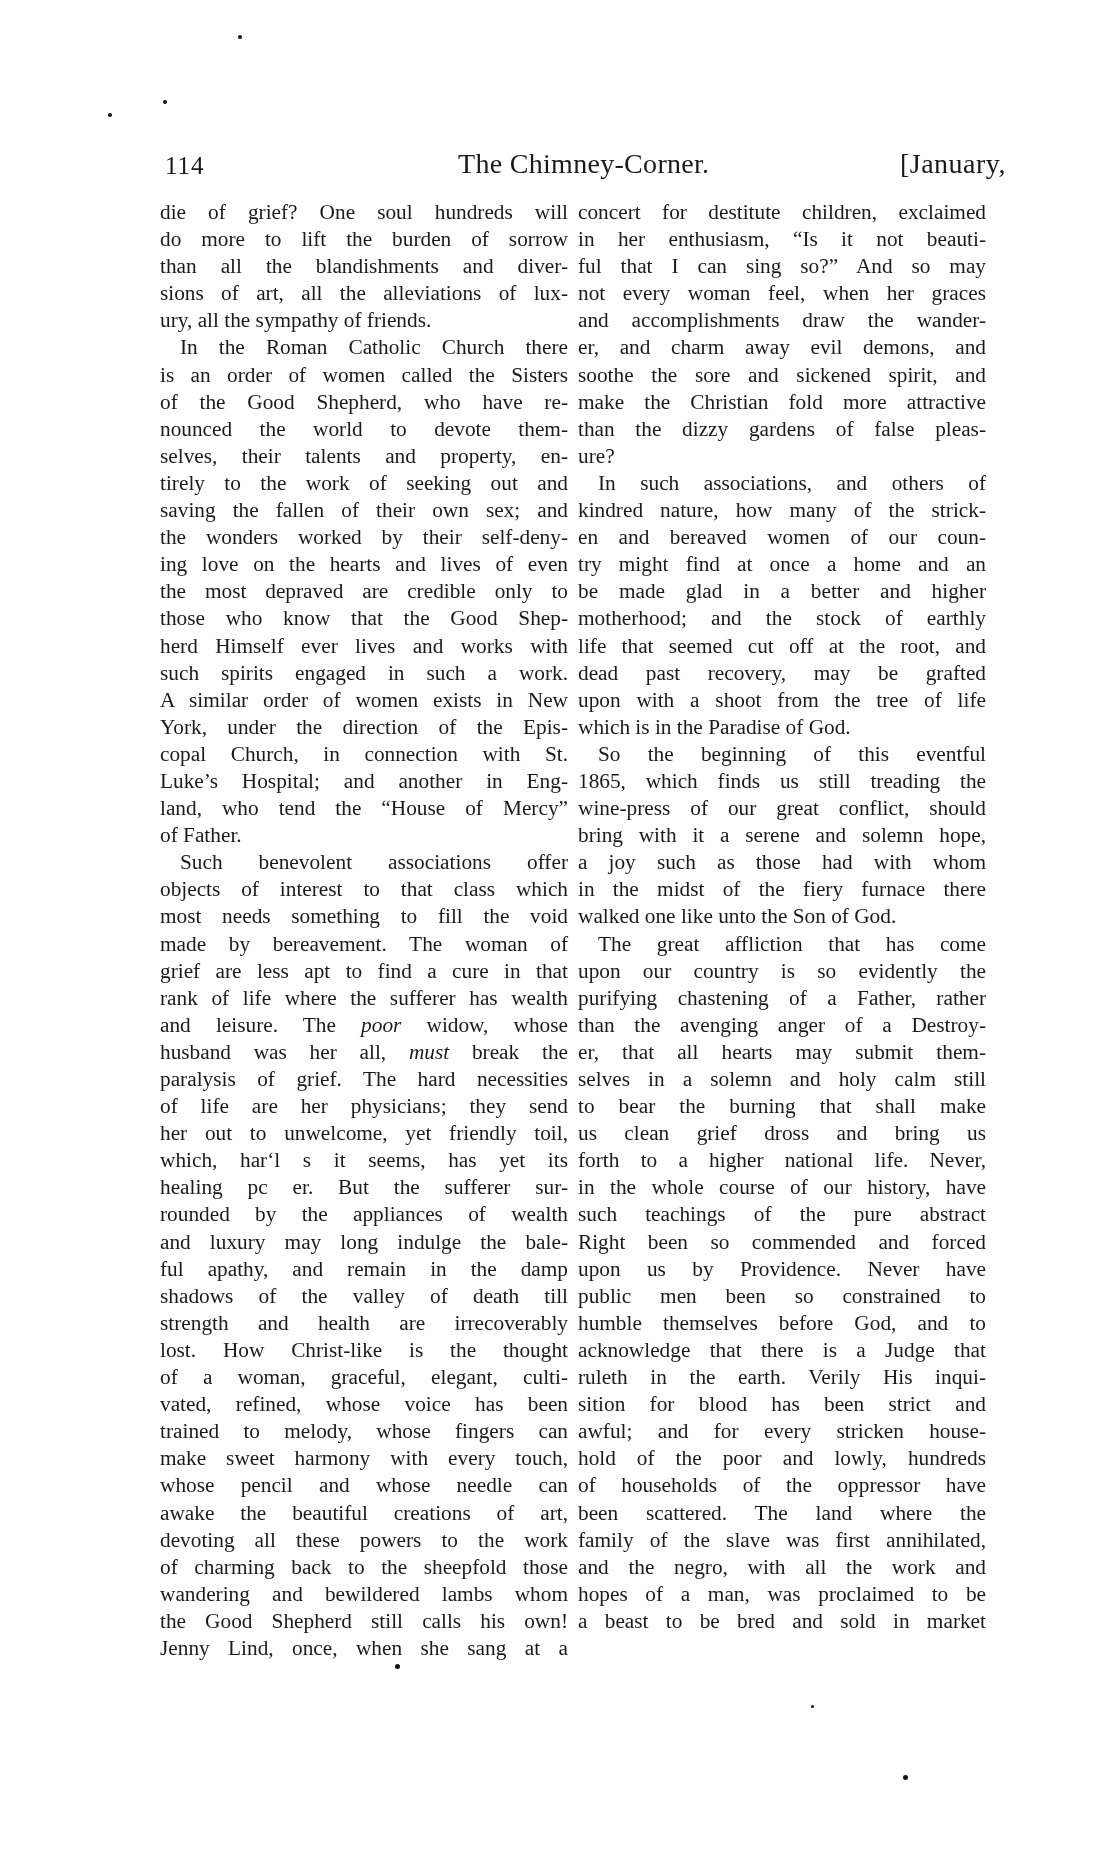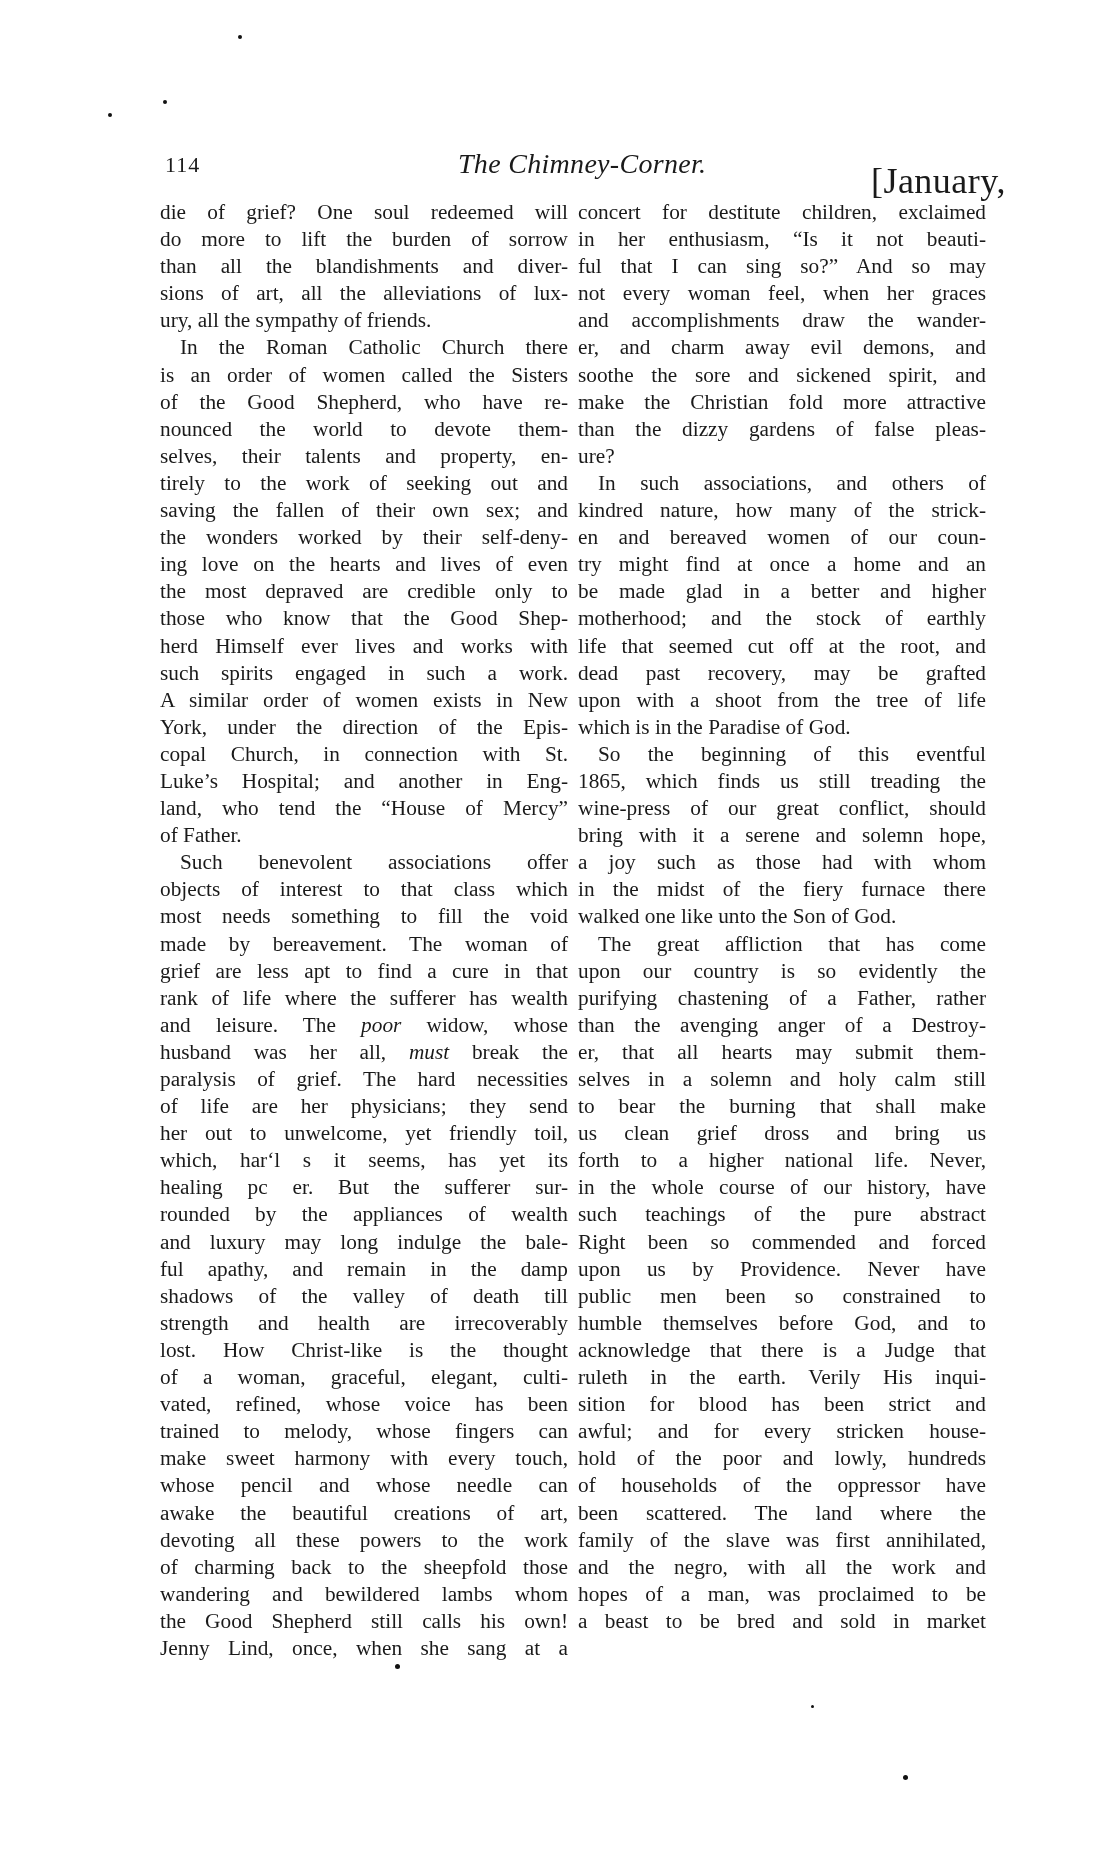--- a/index.html
+++ b/index.html
@@ -24,36 +24,35 @@
       position: absolute;
       top: 148px;
       left: 160px;
       width: 846px;
       height: 36px;
     }
     .page-number {
       position: absolute;
       left: 5px;
       top: 4px;
-      font-size: 22px;
+      font-size: 25px;
       letter-spacing: 1px;
     }
     .journal-title {
       position: absolute;
       left: 298px;
       top: 0px;
       font-size: 28px;
-      font-style: italic;
       letter-spacing: 0.3px;
     }
     .issue-month {
       position: absolute;
       right: 0px;
-      top: 12px;
-      font-size: 36px;
+      top: 0px;
+      font-size: 28px;
       letter-spacing: 0.5px;
       margin-left: 36px;
     }
     .column {
       position: absolute;
       top: 199px;
       width: 408px;
       font-size: 21.3px;
       line-height: 27.1px;
     }
@@ -81,21 +80,21 @@
 <div class="page">
 
   <div class="running-head">
     <span class="page-number">114</span>
     <span class="journal-title">The Chimney-Corner.</span>
     <span class="issue-month">[January,</span>
   </div>
 
   <div class="column col-left">
       <div>
-        <span class="line">die of grief?  One soul redeemed will</span>
+        <span class="line">die of grief?  One soul hundreds will</span>
         <span class="line">do more to lift the burden of sorrow</span>
         <span class="line">than all the blandishments and diver-</span>
         <span class="line">sions of art, all the alleviations of lux-</span>
         <span class="line last">ury, all the sympathy of friends.</span>
       </div>
       <div>
         <span class="line indent">In the Roman Catholic Church there</span>
         <span class="line">is an order of women called the Sisters</span>
         <span class="line">of the Good Shepherd, who have re-</span>
         <span class="line">nounced the world to devote them-</span>

